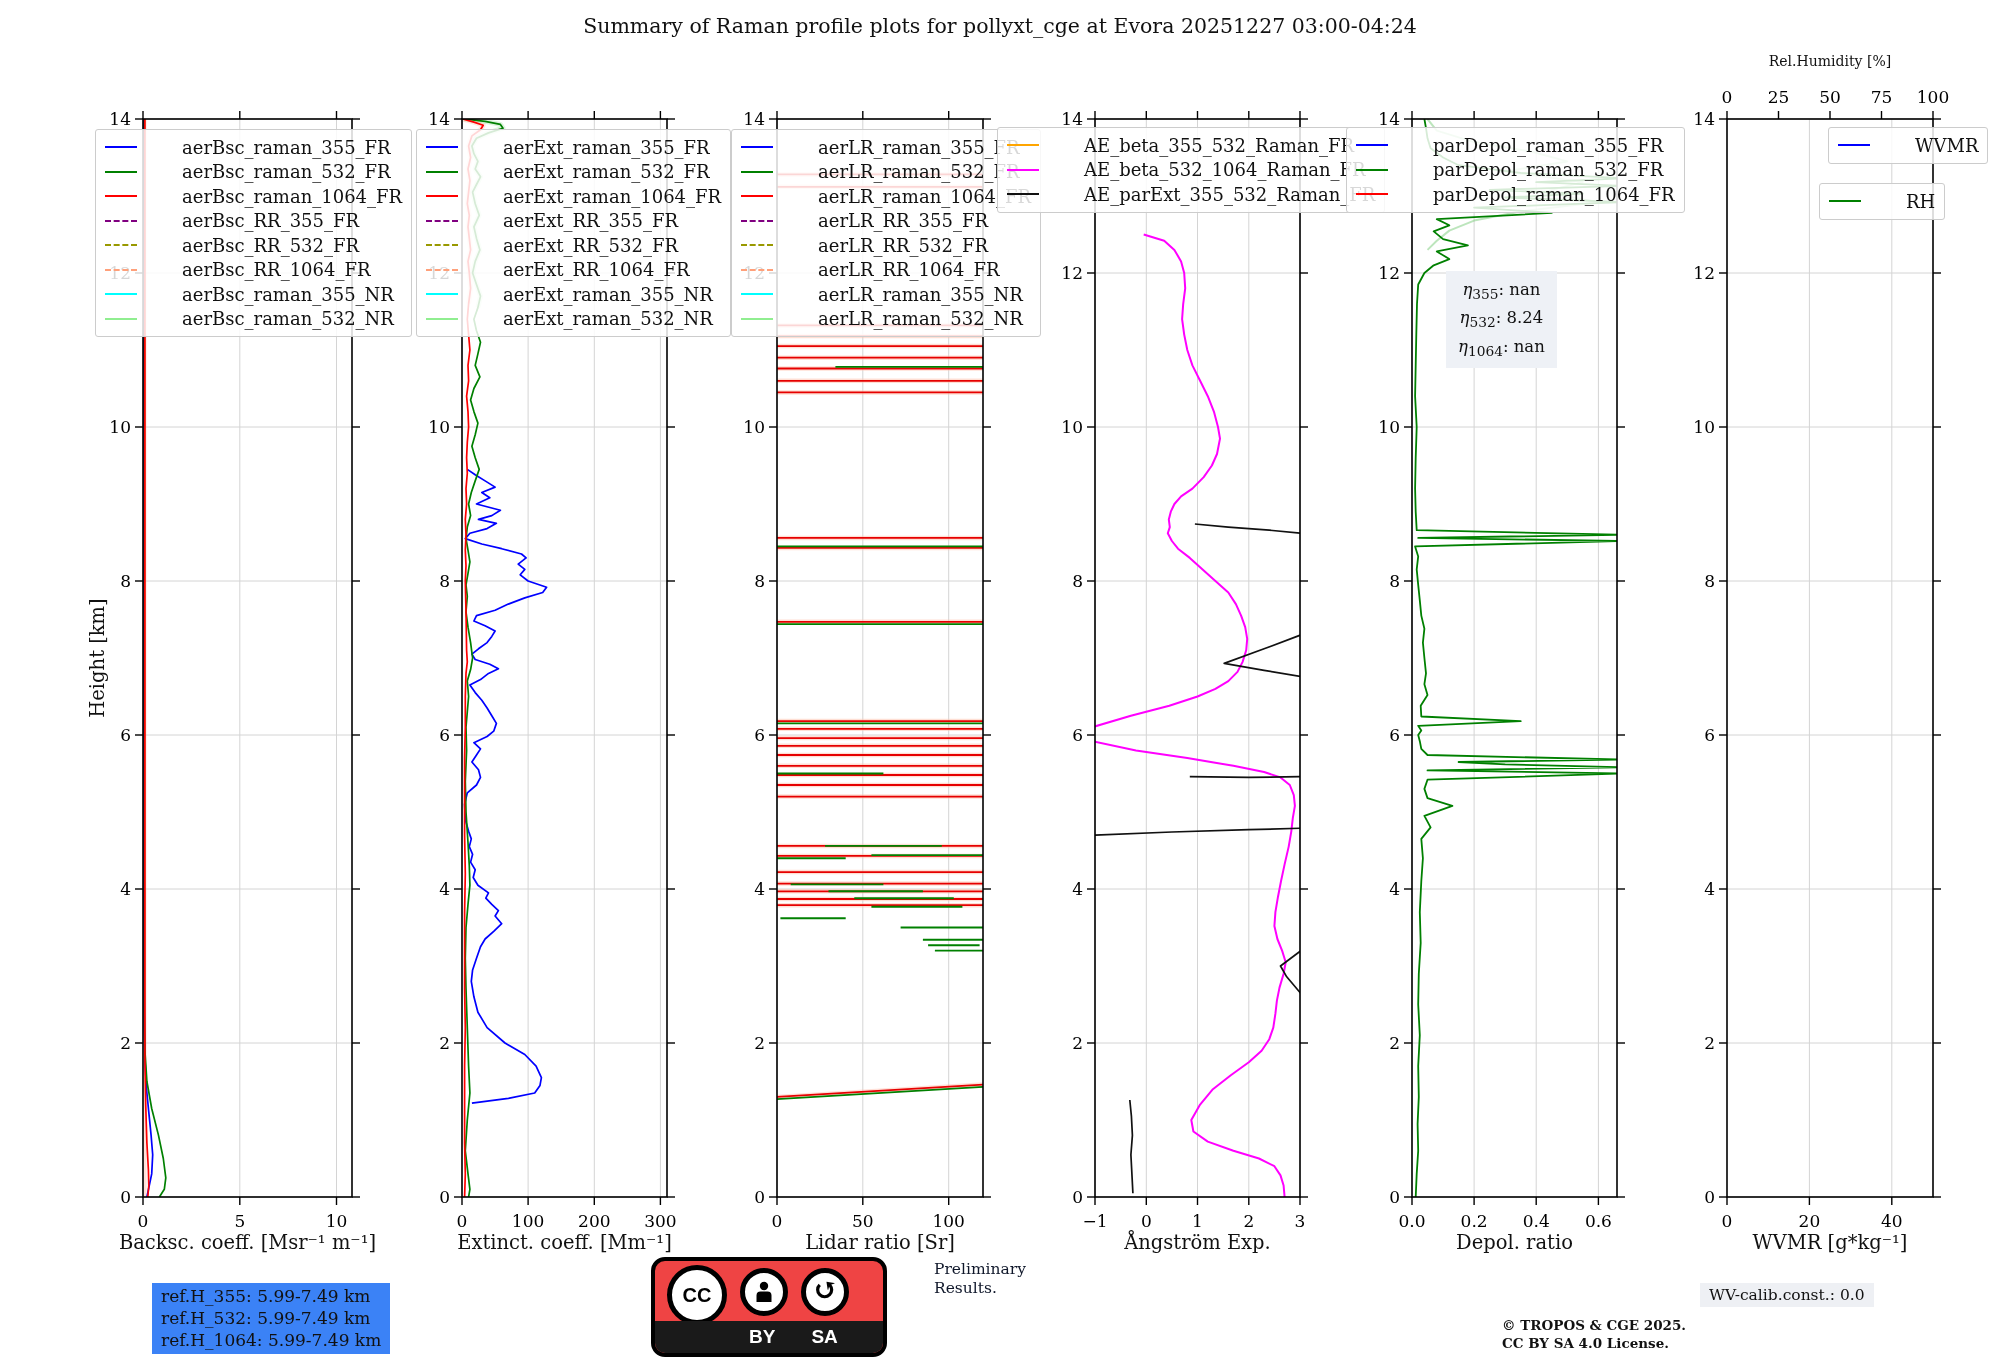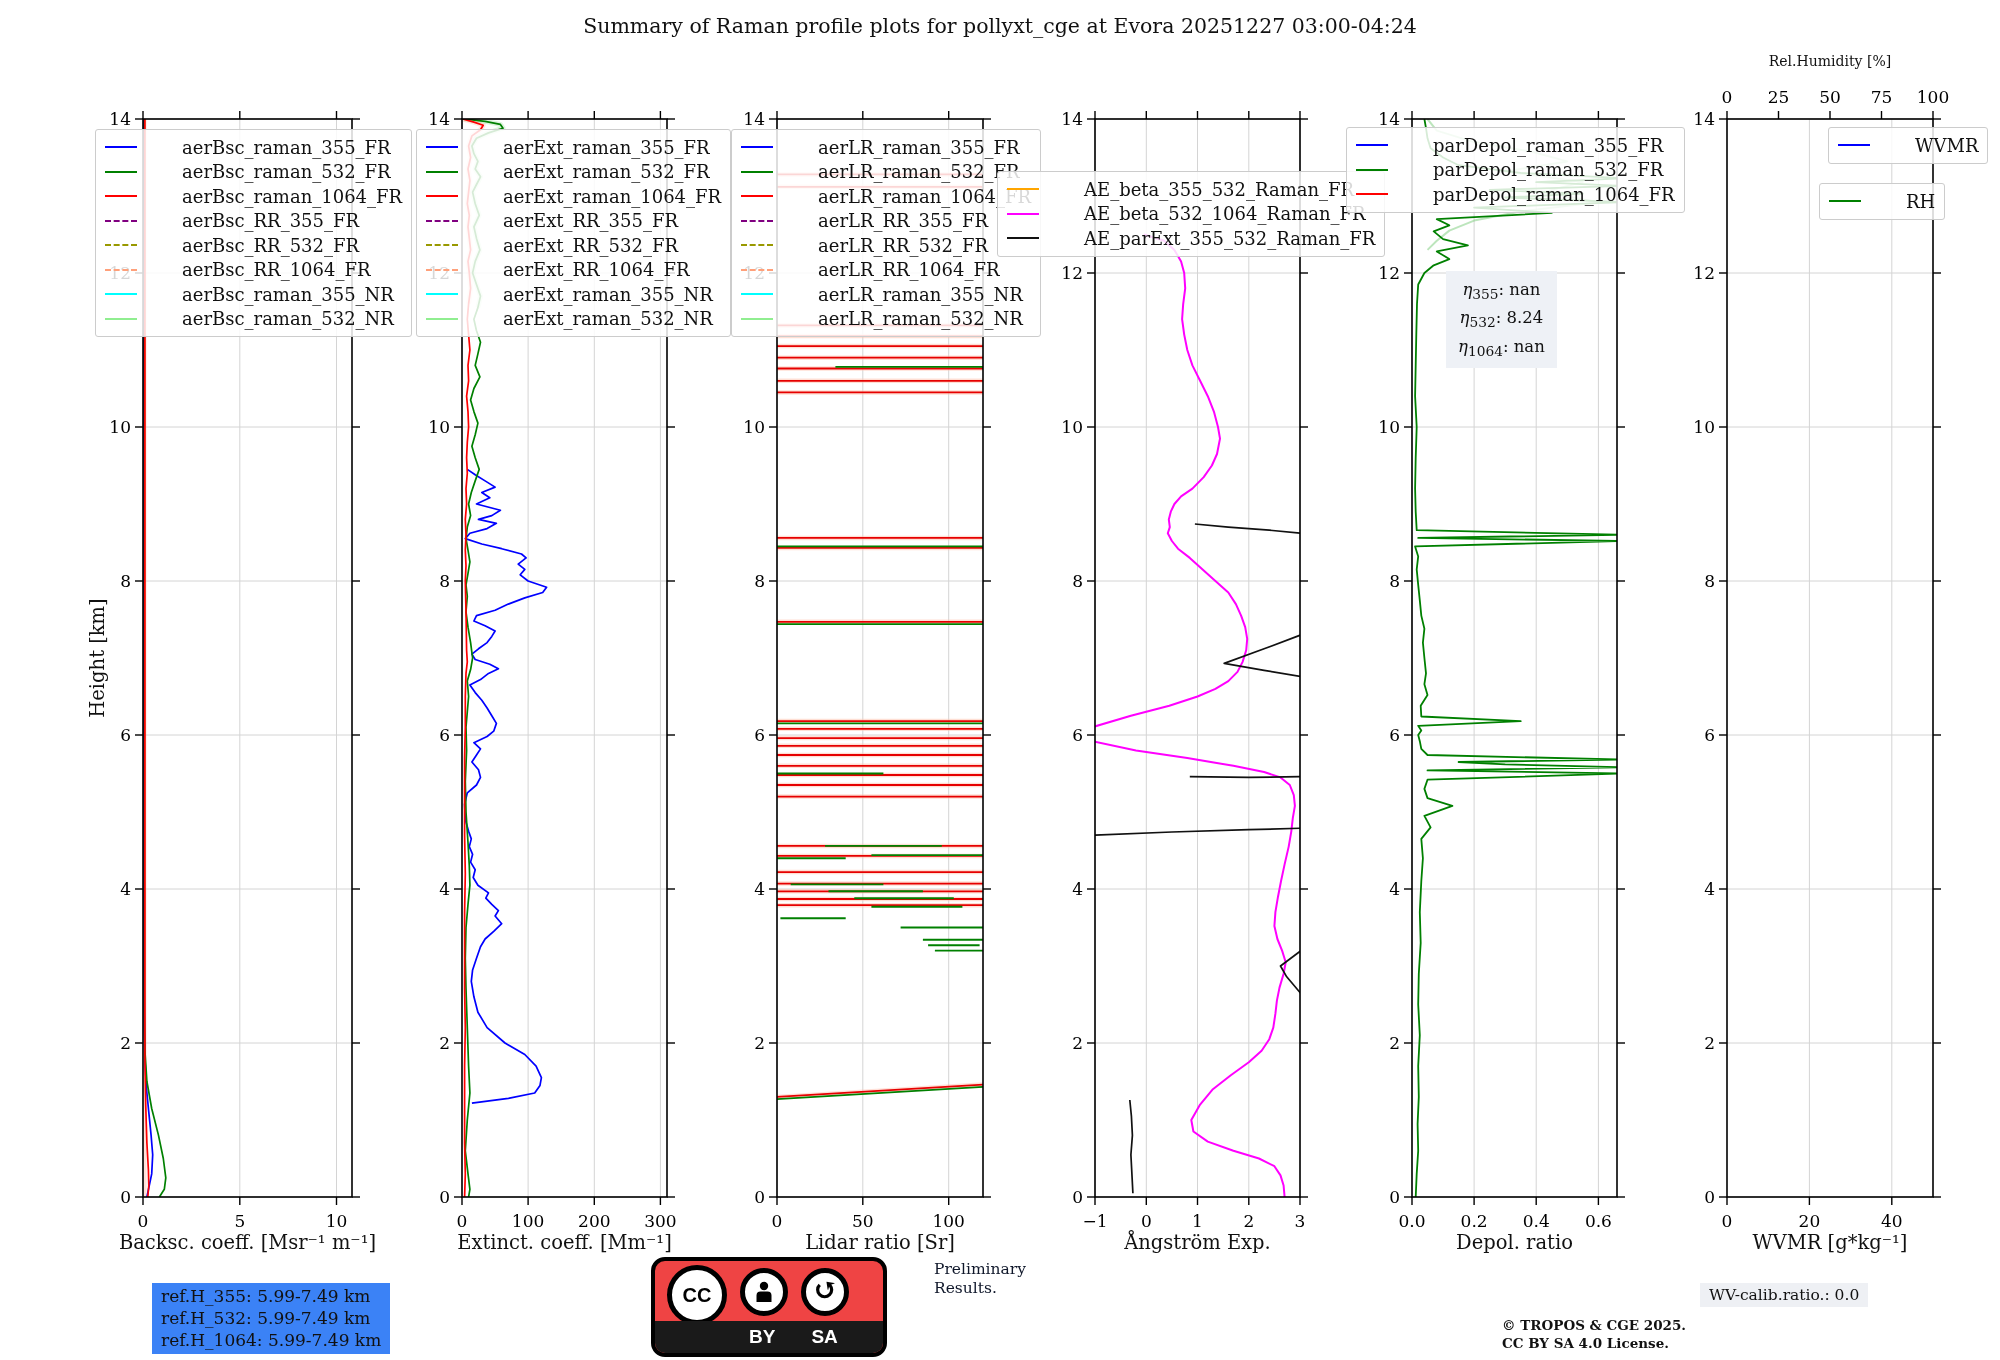--- a/index.html
+++ b/index.html
@@ -476,21 +476,21 @@
         <line x1="205" y1="308.0" x2="213" y2="308.0" stroke="#000" stroke-width="1.4"></line>
         <text x="-12" y="314.0" text-anchor="end" class="tick">10</text>
         <line x1="0" y1="154.0" x2="-8" y2="154.0" stroke="#000" stroke-width="1.4"></line>
         <line x1="205" y1="154.0" x2="213" y2="154.0" stroke="#000" stroke-width="1.4"></line>
         <text x="-12" y="160.0" text-anchor="end" class="tick">12</text>
         <line x1="0" y1="0.0" x2="-8" y2="0.0" stroke="#000" stroke-width="1.4"></line>
         <line x1="205" y1="0.0" x2="213" y2="0.0" stroke="#000" stroke-width="1.4"></line>
         <text x="-12" y="6.0" text-anchor="end" class="tick">14</text>
       </svg>
     <div class="xlabel">Ångström Exp.</div>
-  <div class="legend" style="left: -98px; top: 8px; margin-top: 44px;">
+  <div class="legend" style="left: -98px; top: 8px;">
         <div class="lrow">
           <span class="sw" style="border-top: 2.4px solid rgb(255, 165, 0);"></span>
           <span class="ltxt">AE_beta_355_532_Raman_FR</span>
         </div>
         <div class="lrow">
           <span class="sw" style="border-top: 2.4px solid rgb(255, 0, 255);"></span>
           <span class="ltxt">AE_beta_532_1064_Raman_FR</span>
         </div>
         <div class="lrow">
           <span class="sw" style="border-top: 2.4px solid rgb(17, 17, 17);"></span>
@@ -688,14 +688,14 @@
   <div class="prelim">
     <div>Preliminary</div>
     <div>Results.</div>
   </div>
 
   <div class="copyright">
     <div>© TROPOS &amp; CGE 2025.</div>
     <div>CC BY SA 4.0 License.</div>
   </div>
 
-  <div class="wv-calib">WV-calib.ratio.: 0.0</div>
+  <div class="wv-calib">WV-calib.const.: 0.0</div>
 </div>
 
 </body></html>

